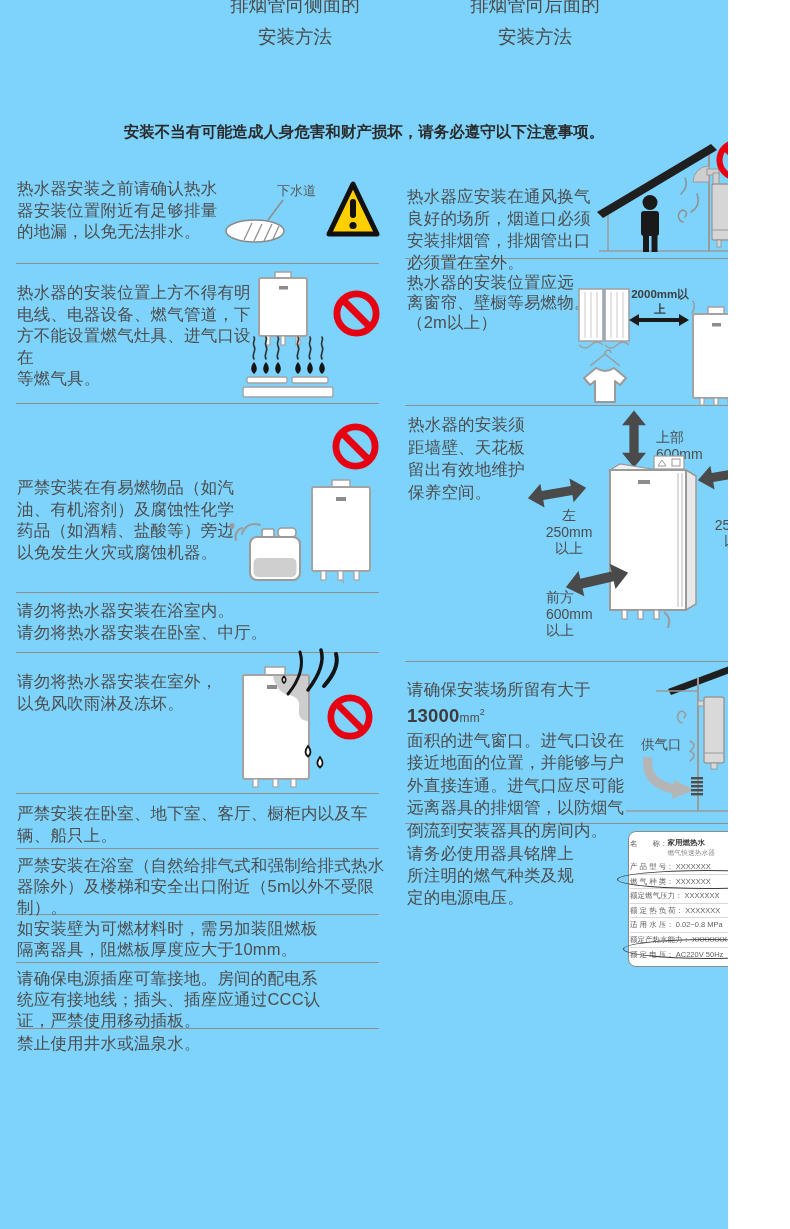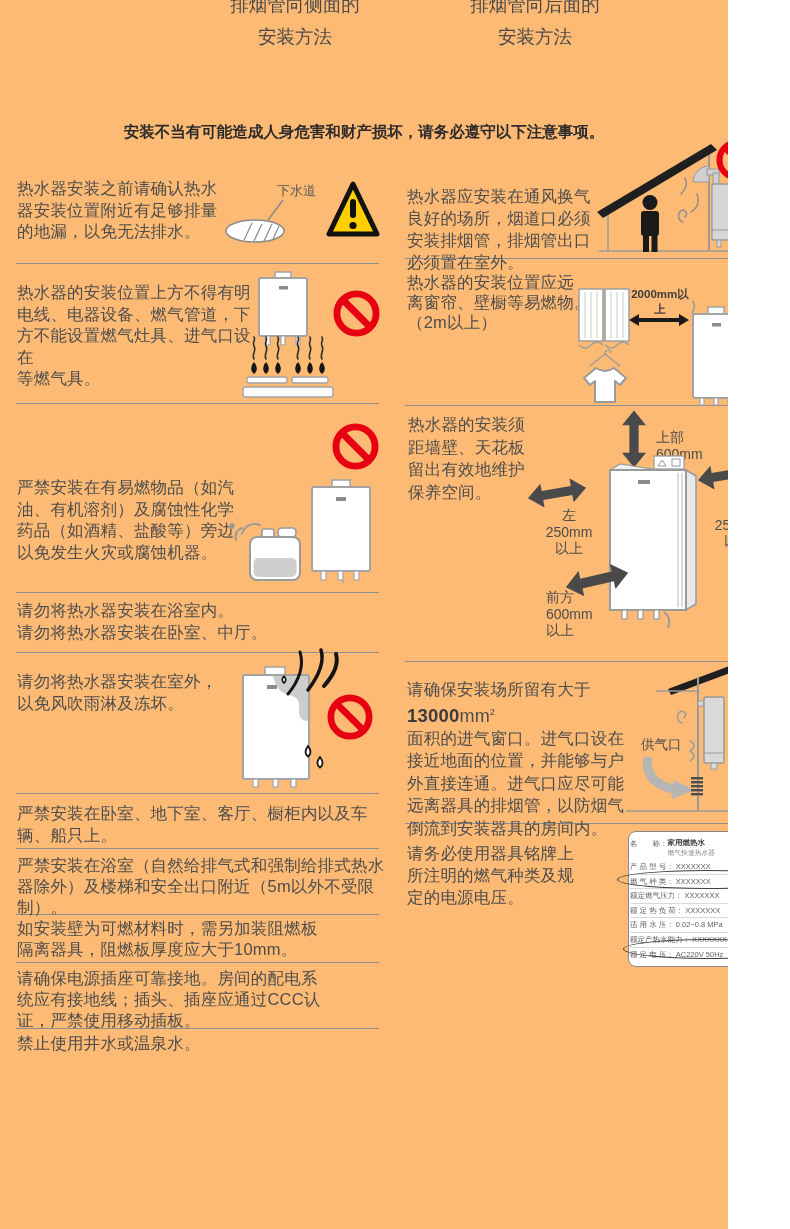--- a/index.html
+++ b/index.html
@@ -1,33 +1,33 @@
 <!DOCTYPE html>
 <html><head>
 <meta charset="utf-8">
 <style>
   * { margin:0; padding:0; box-sizing:border-box; }
   html,body { background:#fff; }
   body { width:790px; height:1229px; font-family:"Liberation Sans","DejaVu Sans",sans-serif; }
-  .page { position:relative; width:728px; height:1229px; background:#fdba74; overflow:hidden; color:#4d4d4d; }
+  .page { position:relative; width:728px; height:1229px; background:#7dd3fc; overflow:hidden; color:#4d4d4d; }
   .sec { display:contents; }
   .abs { position:absolute; }
   svg.abs { overflow:visible; }
   .p { position:absolute; white-space:pre-line; font-size:16.5px; line-height:21.5px; color:#4d4d4d; letter-spacing:.2px; }
   .hline { position:absolute; height:1px; background:#8f8f8f; }
   .method { position:absolute; top:-11px; width:170px; text-align:center; font-size:18.5px; line-height:32px; color:#4a4a4a; }
   .title { position:absolute; top:69px; left:0; width:100%; text-align:center; font-size:40px; font-weight:700; color:#141414; letter-spacing:2px; }
   .subtitle { position:absolute; top:122px; left:0; width:100%; text-align:center; font-size:15.5px; font-weight:700; color:#2b2b2b; }
   .lbl { position:absolute; white-space:pre-line; color:#4d4d4d; }
   .lbl-small { font-size:13px; color:#555; }
   .dim-label { font-size:14px; line-height:16.5px; }
   .center { text-align:center; }
   .arrow-label { font-size:11.5px; font-weight:700; color:#3d3d3d; text-align:center; }
   .big-num { font-weight:700; font-size:18.5px; color:#3c3c3c; }
-  .mm-unit { font-size:18px; }
+  .mm-unit { font-size:12px; }
   .mm-sup { font-size:9px; vertical-align:super; }
   
   .plate { position:absolute; left:628px; top:831px; width:158px; height:136px; border:1.5px solid #8a8a8a; border-radius:8px; background:#fff; padding:6px 9px 4px 1px; }
   .prow { display:flex; align-items:flex-start; font-size:7.5px; line-height:13.6px; color:#5f5f5f; border-bottom:1px solid #d9d9d9; }
   .prow .pl { white-space:pre; flex:none; }
   .prow .pv { margin-left:2px; }
   .prow-name { display:flex; height:22px; font-size:7.5px; color:#5f5f5f; border-bottom:none; }
   .prow-name .pl { white-space:pre; flex:none; line-height:11px; }
   .pv1 { font-weight:700; color:#3a3a3a; font-size:7.5px; line-height:10px; }
   .pv2 { font-size:6.8px; color:#8a8a8a; line-height:9px; }

